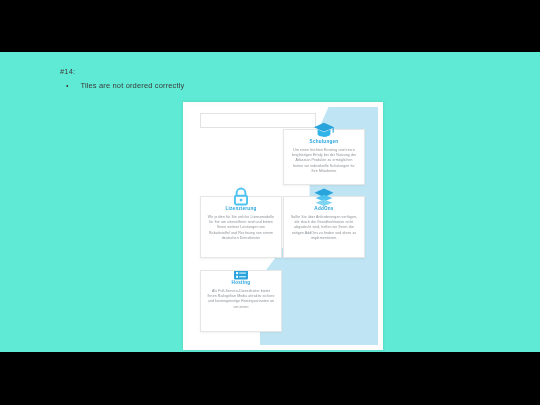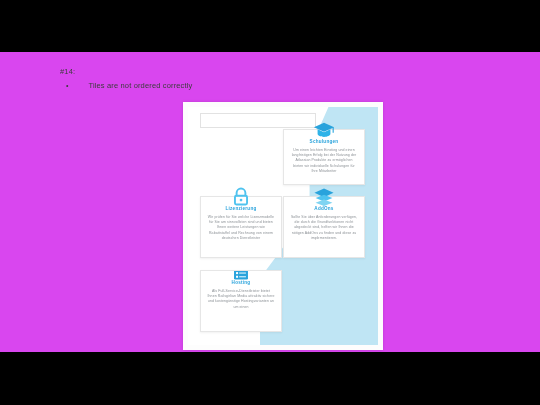--- a/index.html
+++ b/index.html
@@ -8,32 +8,32 @@
     background:#000;
     font-family:"Liberation Sans", sans-serif;
     overflow:hidden;
     position:relative;
   }
   
   #bar-top{position:absolute;left:0;top:0;width:540px;height:52px;background:#000;}
   #bar-bottom{position:absolute;left:0;top:352px;width:540px;height:53px;background:#000;}
   #stage{
     position:absolute;left:0;top:52px;width:540px;height:300px;
-    background:#d946ef;
+    background:#5eead4;
   }
 
   
   #annotation{
     position:absolute;left:60px;top:14px;width:300px;
   }
   #annotation .ann-id{
     font-size:7.5px;color:#3c3c3c;letter-spacing:.2px;line-height:11px;
   }
   #annotation .ann-row{
-    display:flex;align-items:flex-start;gap:20px;margin-top:3px;padding-left:6px;
+    display:flex;align-items:flex-start;gap:12px;margin-top:3px;padding-left:6px;
   }
   #annotation .ann-bullet{
     font-size:7px;color:#3c3c3c;line-height:11px;
   }
   #annotation .ann-text{
     font-size:7.5px;color:#3c3c3c;line-height:11px;letter-spacing:.15px;
   }
 
   
   #slide{

